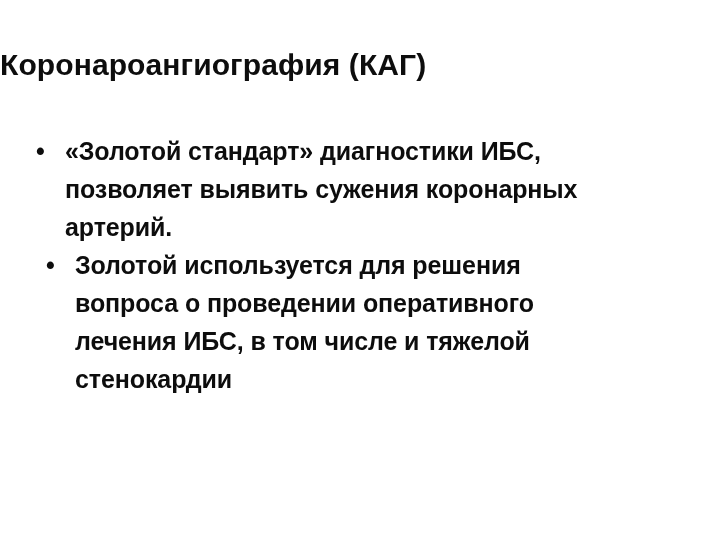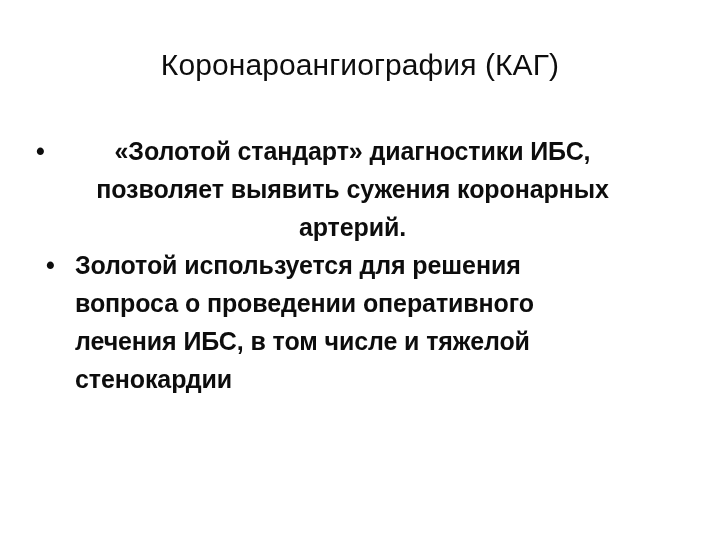--- a/index.html
+++ b/index.html
@@ -18,23 +18,23 @@
     height: 540px;
     background: #ffffff;
     overflow: hidden;
     box-sizing: border-box;
   }
   .slide-title {
     position: absolute;
     left: 0;
     top: 47px;
     width: 720px;
-    text-align: center;
+    text-align: left;
     font-size: 30px;
-    font-weight: 400;
+    font-weight: 700;
     line-height: 36px;
     color: #0d0d0d;
     letter-spacing: 0.1px;
     white-space: nowrap;
   }
   .body-block {
     position: absolute;
     left: 26px;
     top: 132px;
     width: 640px;
@@ -76,21 +76,21 @@
     left: 20px;
     top: 0;
     line-height: 38px;
     font-size: 25px;
     font-weight: 700;
   }
   .bullet-marker {
     color: #0d0d0d;
     user-select: none;
   }
-  .b1 { width: 575px; text-align: center; }
+  .b1 { width: 575px; }
   .b2 { width: 545px; }
 </style>
 </head>
 <body>
 
 <div class="slide">
 
   <div class="slide-title">Коронароангиография (КАГ)</div>
 
   <div class="body-block">

